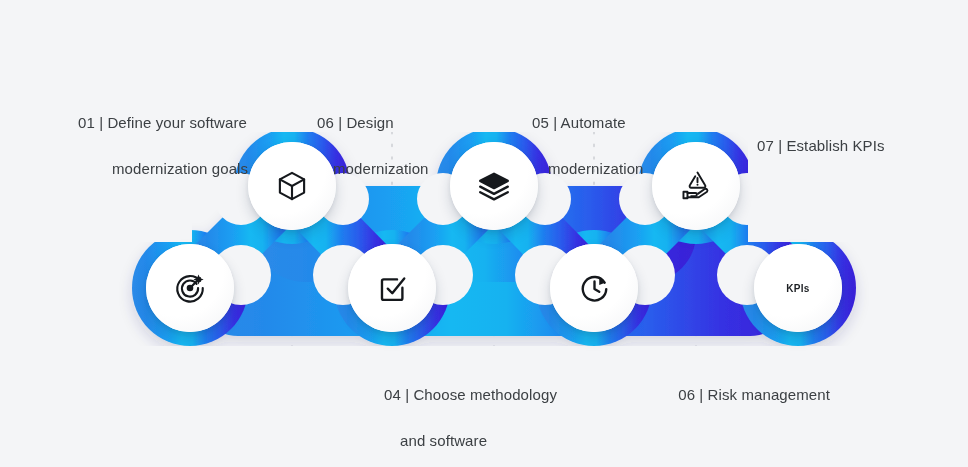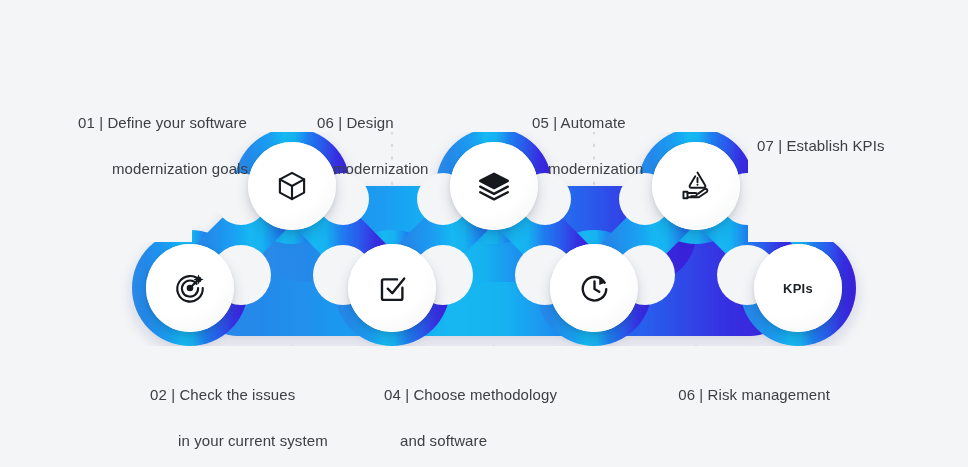--- a/index.html
+++ b/index.html
@@ -61,21 +61,21 @@
     width: 100%;
     height: 100%;
     border-radius: 50%;
     background: radial-gradient(circle at 36% 30%, #ffffff 55%, #f2f3f5 100%);
     display: flex;
     align-items: center;
     justify-content: center;
   }
   .node svg { display: block; }
   .kpi-text {
-    font-size: 13px;
+    font-size: 10px;
     font-weight: 700;
     color: #1d2024;
     letter-spacing: 0.3px;
   }
 </style>
 </head>
 <body style="background: rgb(244, 245, 247);">
 
 <div id="stage">
 
@@ -162,24 +162,20 @@
 
   <div class="label label-top lbl-05">
     <span>05 | Automate</span><br>
     <span class="lbl-ind2">modernization</span>
   </div>
 
   <div class="label label-top lbl-07">
     <span>07 | Establish KPIs</span>
   </div>
 
-  <div class="label label-bot lbl-02">
-    <span>02 | Check the issues</span><br>
-    <span class="lbl-ind3">in your current system</span>
-  </div>
 
   <div class="label label-bot lbl-04">
     <span>04 | Choose methodology</span><br>
     <span class="lbl-ind2">and software</span>
   </div>
 
   <div class="label label-bot lbl-06">
     <span>06 | Risk management</span><br>
   </div>
 

